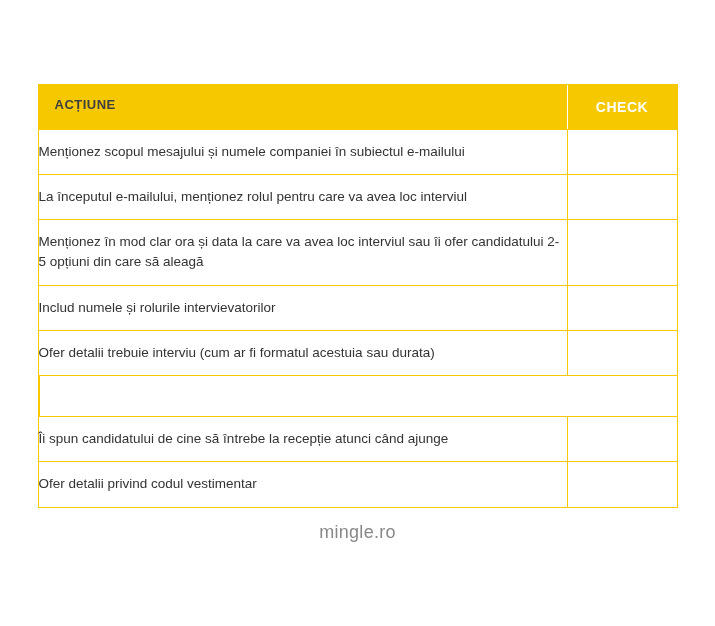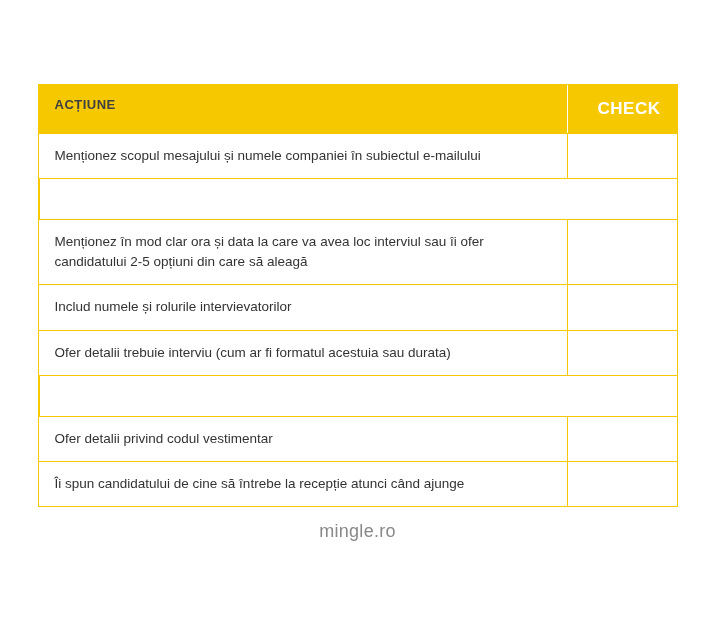--- a/index.html
+++ b/index.html
@@ -36,36 +36,36 @@
       font-size: 13px;
       color: #404040;
       text-transform: uppercase;
       letter-spacing: 0.5px;
     }
 
     .header-check {
       width: 110px;
       padding: 14px 16px;
       font-weight: 900;
-      font-size: 17px;
+      font-size: 14px;
       color: #ffffff;
       text-transform: uppercase;
-      text-align: right;
+      text-align: center;
       letter-spacing: 0.5px;
       border-left: 1.5px solid #ffffff;
     }
 
     .table-row {
       display: flex;
       border-top: 1.5px solid #f5c800;
     }
 
     .row-text {
       flex: 1;
-      padding: 12px 16px;
+      padding: 12px 0;
       font-size: 13.5px;
       color: #333333;
       line-height: 1.5;
     }
 
     .row-check {
       width: 110px;
       border-left: 1.5px solid #f5c800;
       min-height: 40px;
     }
@@ -85,41 +85,42 @@
     <div class="header-actiune">ACȚIUNE</div>
     <div class="header-check">CHECK</div>
   </div>
 
   <div id="rows-container">
       <div class="table-row">
         <div class="row-text">Menționez scopul mesajului și numele companiei în subiectul e-mailului</div>
         <div class="row-check"></div>
       </div>
       <div class="table-row">
+        <div class="row-text">La începutul e-mailului, menționez rolul pentru care va avea loc interviul</div>
         <div class="row-check"></div>
       </div>
       <div class="table-row">
         <div class="row-text">Menționez în mod clar ora și data la care va avea loc interviul sau îi ofer candidatului 2-5 opțiuni din care să aleagă</div>
         <div class="row-check"></div>
       </div>
       <div class="table-row">
         <div class="row-text">Includ numele și rolurile intervievatorilor</div>
         <div class="row-check"></div>
       </div>
       <div class="table-row">
         <div class="row-text">Ofer detalii trebuie interviu (cum ar fi formatul acestuia sau durata)</div>
         <div class="row-check"></div>
       </div>
       <div class="table-row">
         <div class="row-check"></div>
       </div>
       <div class="table-row">
-        <div class="row-text">Ofer detalii privind codul vestimentar</div>
+        <div class="row-text">Îi spun candidatului de cine să întrebe la recepție atunci când ajunge</div>
         <div class="row-check"></div>
       </div>
       <div class="table-row">
-        <div class="row-text">Îi spun candidatului de cine să întrebe la recepție atunci când ajunge</div>
+        <div class="row-text">Ofer detalii privind codul vestimentar</div>
         <div class="row-check"></div>
       </div>
     </div>
 </div>
 
 <div class="footer">mingle.ro</div>
 
 </body></html>

